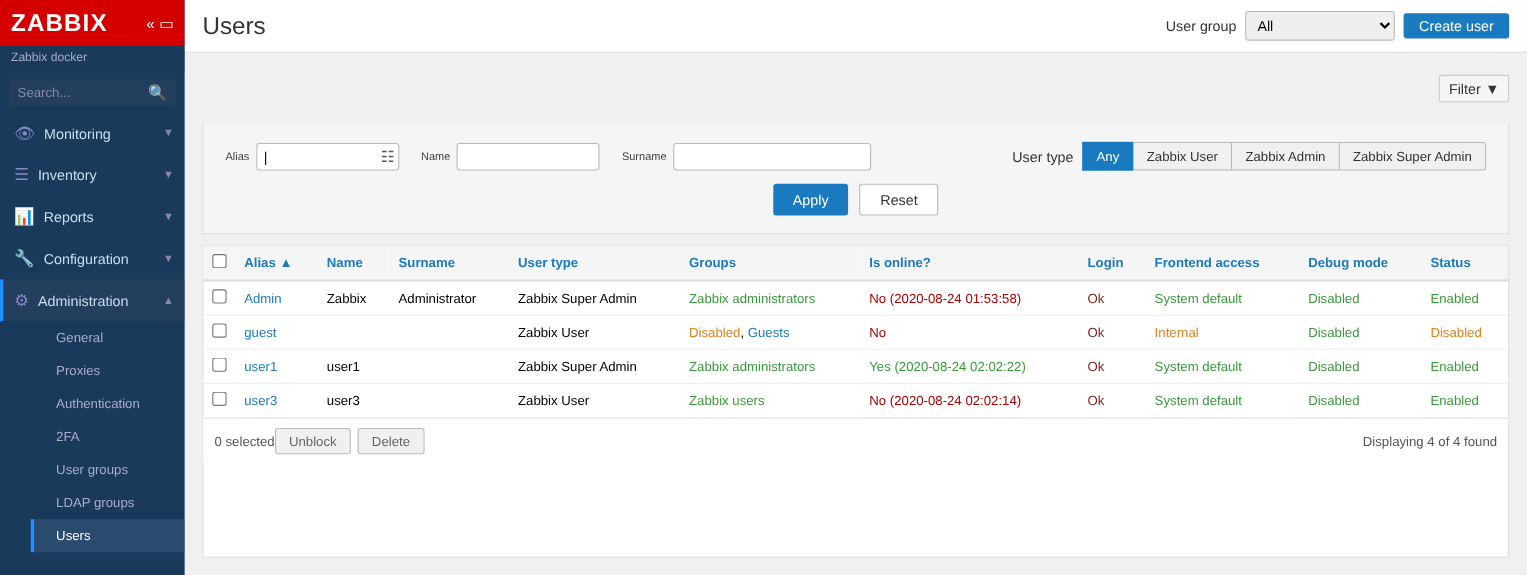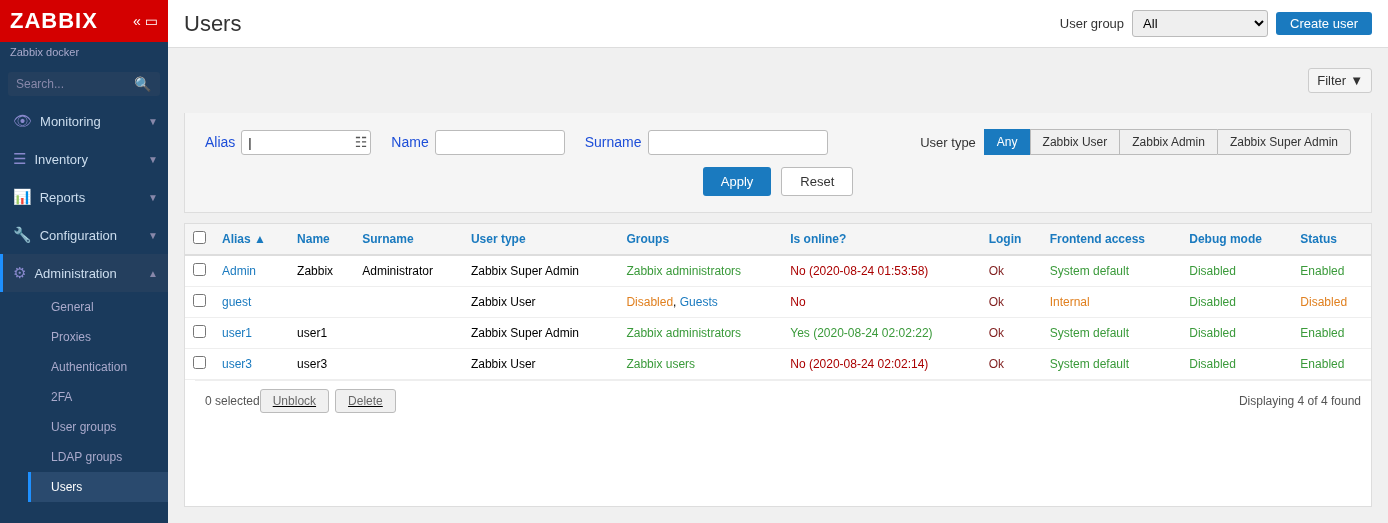--- a/index.html
+++ b/index.html
@@ -147,22 +147,22 @@
       align-items: center;
       gap: 20px;
       flex-wrap: wrap;
     }
     .filter-group {
       display: flex;
       align-items: center;
       gap: 6px;
     }
     .filter-label {
-      font-size: 14px;
-      color: #1d4ed8;
+      font-size: 10px;
+      color: #404040;
       white-space: nowrap;
     }
     .filter-input {
       padding: 4px 6px;
       border: 1px solid #bbb;
       border-radius: 3px;
       font-size: 13px;
       width: 130px;
     }
     .filter-input-wide {
@@ -243,24 +243,23 @@
     .status-disabled { color: #e08020; }
     .status-ok { color: #7f1d1d; }
 
     #table-footer {
       display: flex;
       align-items: center;
       justify-content: space-between;
       padding: 8px 10px;
       background: #fff;
       border-top: 1px solid #eee;
-      margin-left: 10px;
     }
     #selected-info { font-size: 12px; color: #555; }
-    #action-btns { display: flex; gap: 6px; text-decoration: underline; }
+    #action-btns { display: flex; gap: 6px; }
     .action-btn {
       padding: 4px 12px;
       border: 1px solid #bbb;
       background: #f0f0f0;
       border-radius: 3px;
       cursor: pointer;
       font-size: 12px;
       color: #666;
     }
     #displaying-info { font-size: 12px; color: #555; margin-left: auto; }

